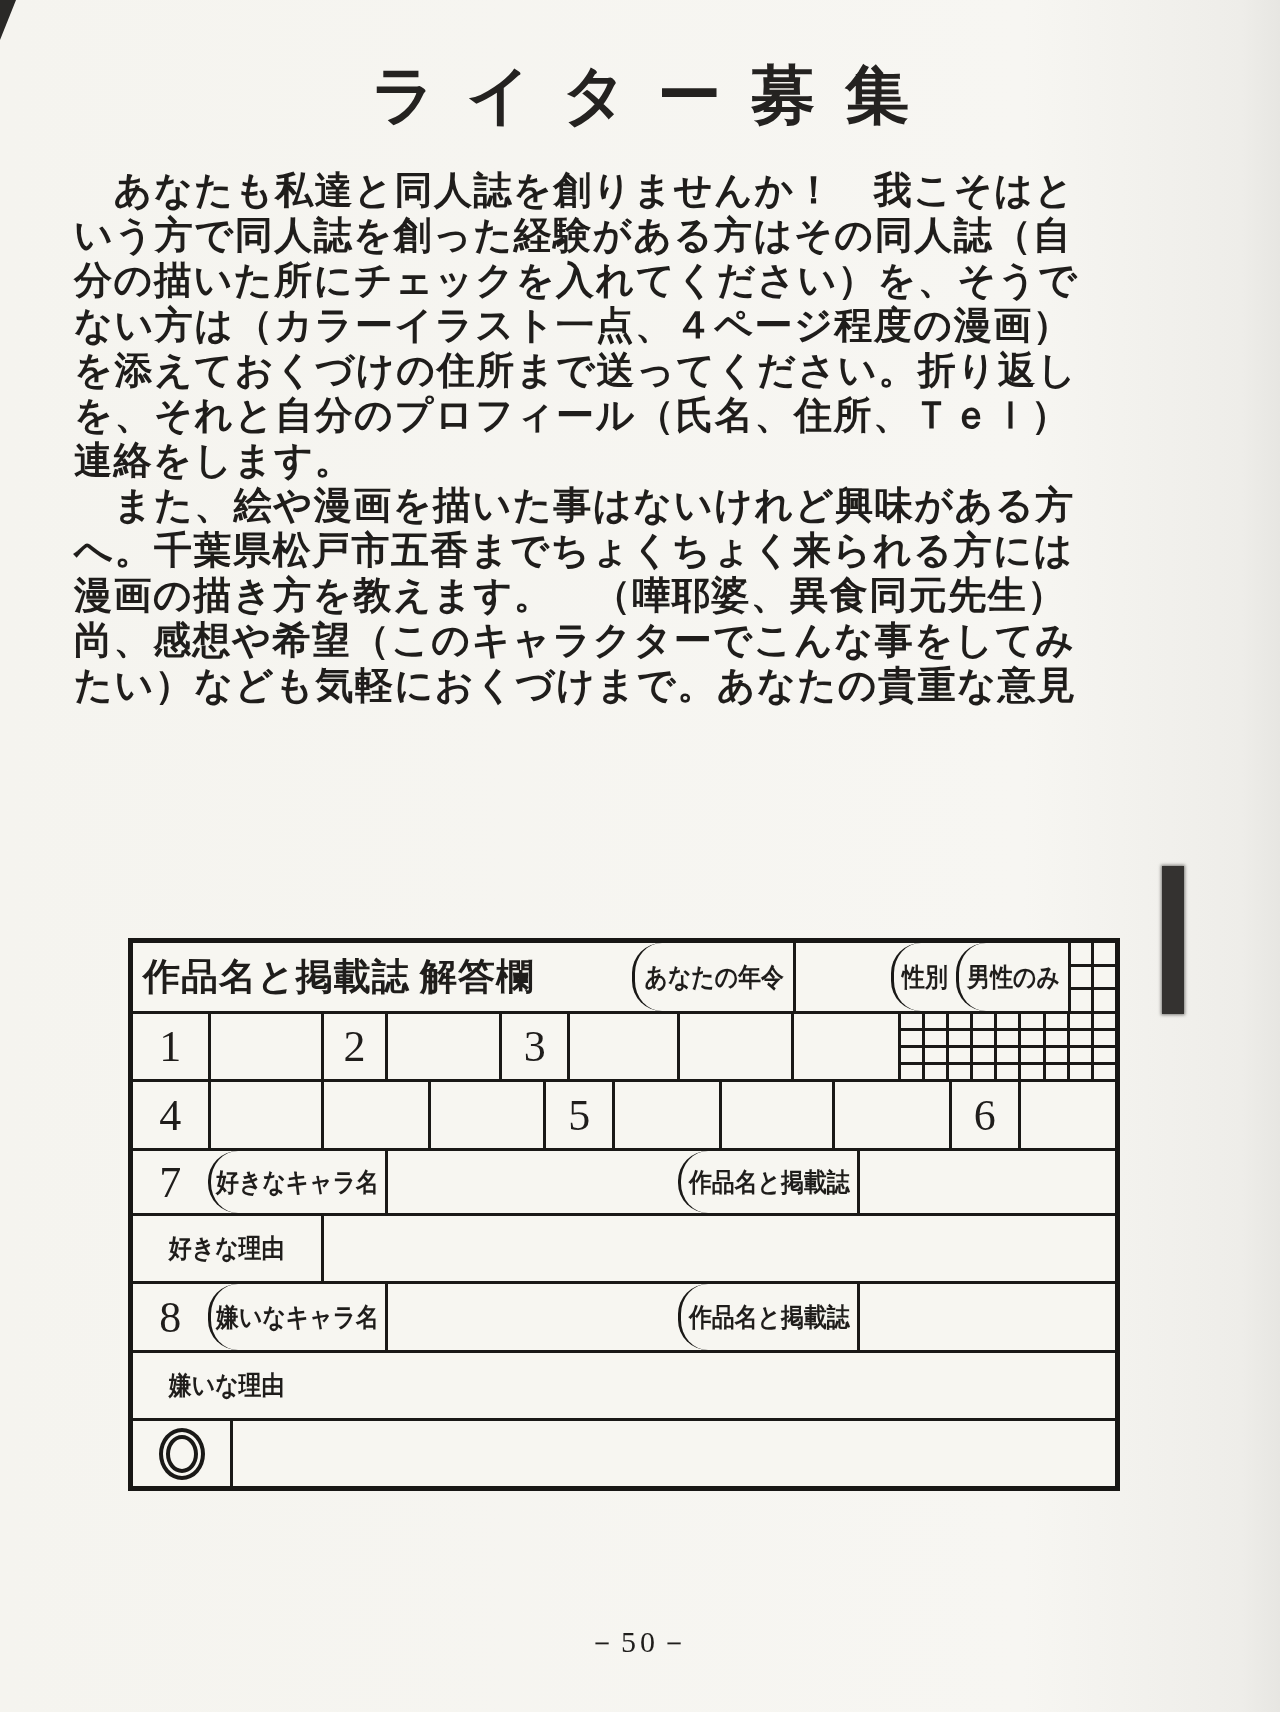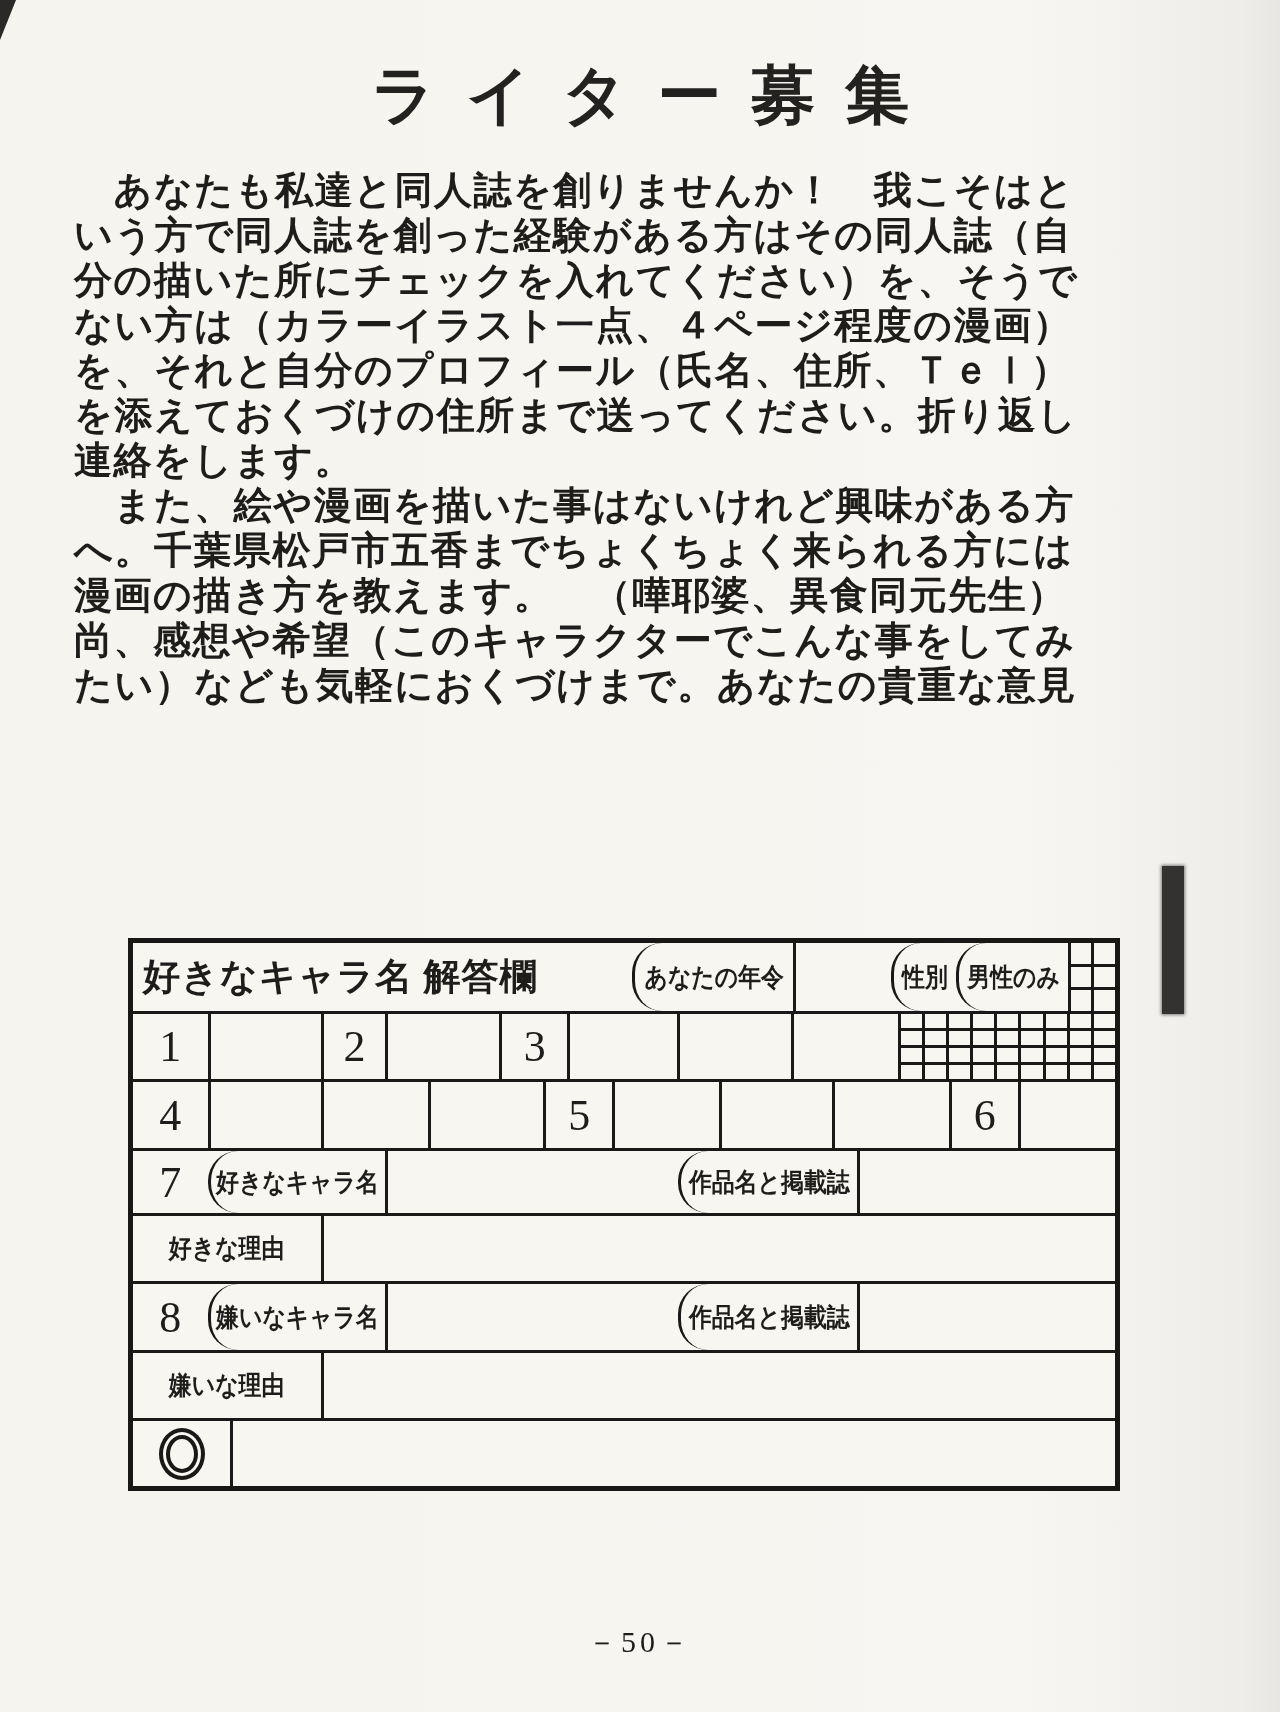--- a/index.html
+++ b/index.html
@@ -48,21 +48,21 @@
     background:transparent;
   }
   .c + .c { border-left:3px solid #1a1917; }
 
   .r-a { height:68px; }
   .r-b { height:68px; }
   .r-c { height:69px; }
   .r-d { height:65px; }
   .r-e { height:68px; }
   .r-f { height:69px; }
-  .r-g { height:68px; }
+  .r-g { height:68px;align-items:center; }
   .r-h { height:68px; }
 
   .hdr-title { font-size:37px; font-weight:700; letter-spacing:1px; padding-left:10px; white-space:nowrap; }
   .sm-lbl {
     justify-content:center;
     font-size:26px; font-weight:700; white-space:nowrap;border-radius:30px;
   }
   .sm-lbl .sq { display:inline-block; transform:scaleX(0.88); white-space:nowrap; }
   .num { justify-content:center; font-size:44px; font-weight:500; }
   .mark-cell { justify-content:center; }
@@ -111,34 +111,34 @@
   <div class="artifact-corner"></div>
   <div class="artifact-bar"></div>
 
   <div class="title">ライター募集</div>
 
   <div class="body-text">
     <div class="body-line">　あなたも私達と同人誌を創りませんか！　我こそはと</div>
     <div class="body-line">いう方で同人誌を創った経験がある方はその同人誌（自</div>
     <div class="body-line">分の描いた所にチェックを入れてください）を、そうで</div>
     <div class="body-line">ない方は（カラーイラスト一点、４ページ程度の漫画）</div>
+    <div class="body-line">を添えておくづけの住所まで送ってください。折り返し</div>
     <div class="body-line">を、それと自分のプロフィール（氏名、住所、Ｔｅｌ）</div>
-    <div class="body-line">を添えておくづけの住所まで送ってください。折り返し</div>
     <div class="body-line">連絡をします。</div>
     <div class="body-line">　また、絵や漫画を描いた事はないけれど興味がある方</div>
     <div class="body-line">へ。千葉県松戸市五香までちょくちょく来られる方には</div>
     <div class="body-line">漫画の描き方を教えます。　（嘩耶婆、異食同元先生）</div>
     <div class="body-line">尚、感想や希望（このキャラクターでこんな事をしてみ</div>
     <div class="body-line">たい）なども気軽におくづけまで。あなたの貴重な意見</div>
   </div>
 
   <div class="form-table">
 
     <div class="row r-a">
-      <div class="c hdr-title" style="width:50.8%">好きなキャラ名 解答欄</div>
+      <div class="c hdr-title" style="width:50.8%">作品名と掲載誌 解答欄</div>
       <div class="c sm-lbl" style="width:16.4%">
         <span class="sq">あなたの年令</span>
       </div>
       <div class="c" style="width:10.0%"></div>
       <div class="c sm-lbl" style="width:6.6%">
         <span class="sq">性別</span>
       </div>
       <div class="c sm-lbl" style="width:11.4%">
         <span class="sq">男性のみ</span>
       </div>

